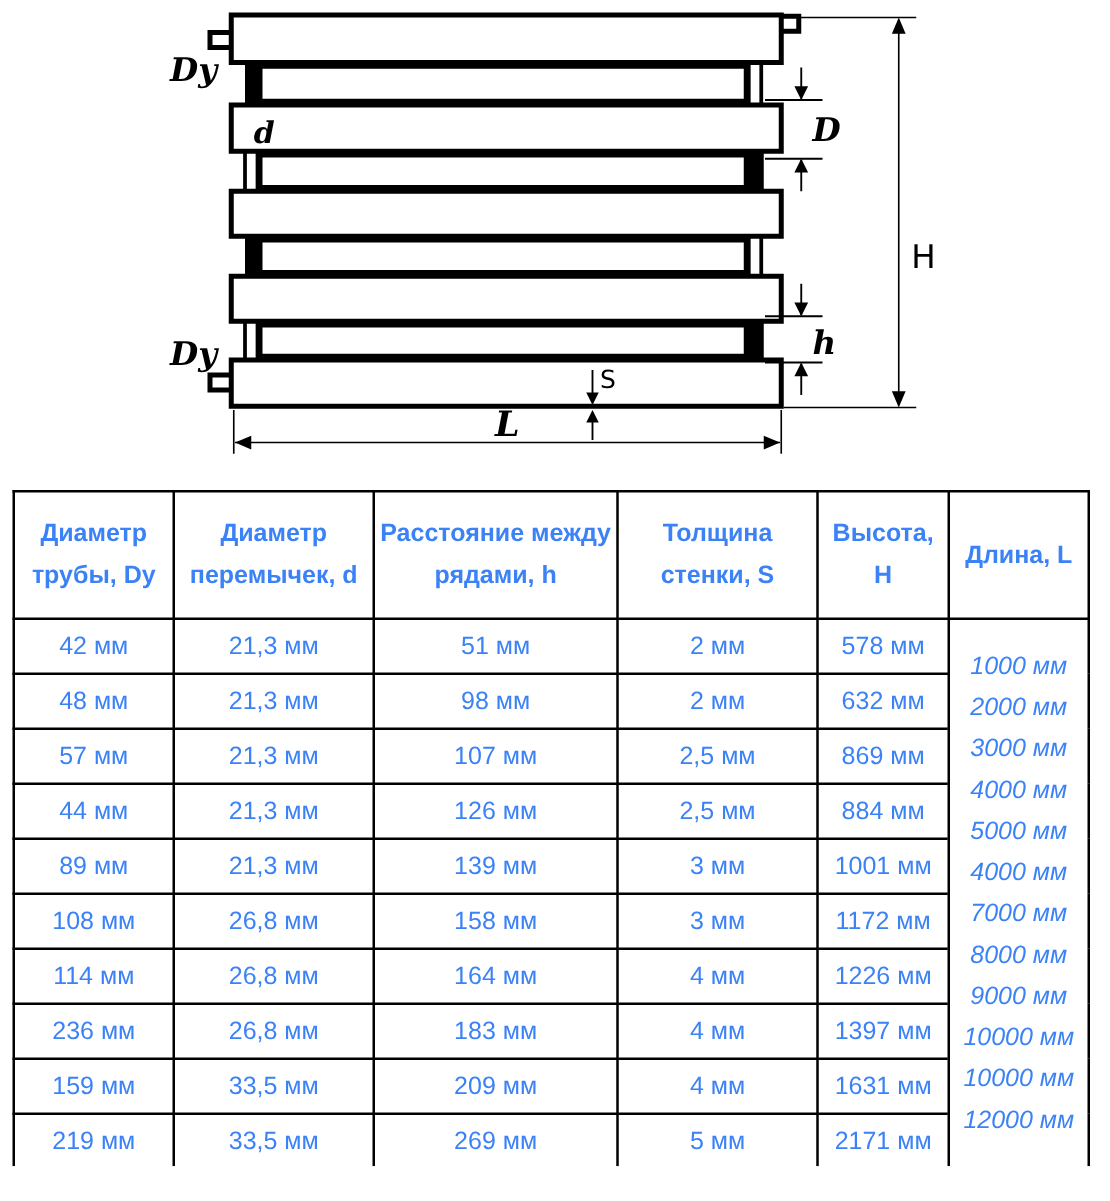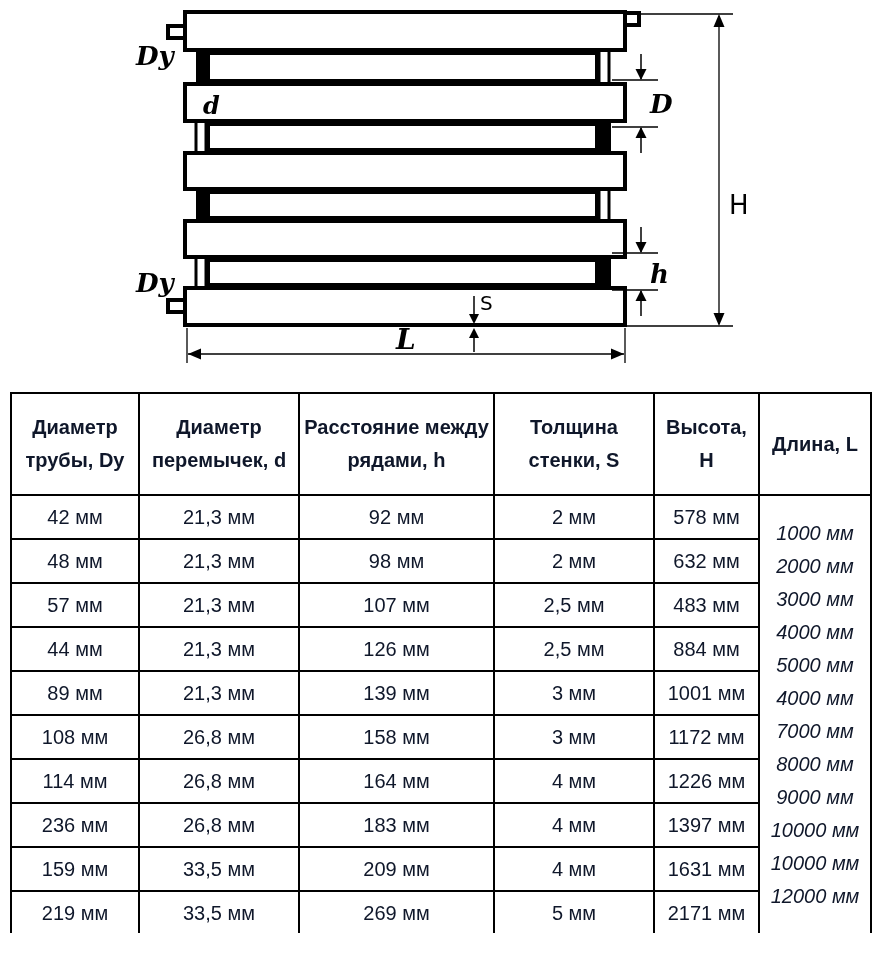--- a/index.html
+++ b/index.html
@@ -6,21 +6,21 @@
     margin: 0;
     padding: 0;
     background: #ffffff;
     width: 888px;
   }
   .page {
     width: 888px;
     height: 933px;
     background: #ffffff;
     font-family: "Liberation Sans", sans-serif;
-    color: #0f172a;
+    color: #3b82f6;
     overflow: hidden;
   }
   .diagram-wrap {
     width: 888px;
     height: 380px;
   }
   svg text { fill: #000; }
   .lbl-serif {
     font-family: "DejaVu Serif", serif;
     font-style: italic;
@@ -170,21 +170,21 @@
         <th>Расстояние между рядами, h</th>
         <th>Толщина стенки, S</th>
         <th>Высота, H</th>
         <th>Длина, L</th>
       </tr>
     </thead>
     <tbody>
       <tr>
         <td>42 мм</td>
         <td>21,3 мм</td>
-        <td>92 мм</td>
+        <td>51 мм</td>
         <td>2 мм</td>
         <td>578 мм</td>
         <td class="len-cell" rowspan="10">
           <div class="len-line">1000 мм</div>
           <div class="len-line">2000 мм</div>
           <div class="len-line">3000 мм</div>
           <div class="len-line">4000 мм</div>
           <div class="len-line">5000 мм</div>
           <div class="len-line">4000 мм</div>
           <div class="len-line">7000 мм</div>
@@ -200,21 +200,21 @@
         <td>21,3 мм</td>
         <td>98 мм</td>
         <td>2 мм</td>
         <td>632 мм</td>
       </tr>
       <tr>
         <td>57 мм</td>
         <td>21,3 мм</td>
         <td>107 мм</td>
         <td>2,5 мм</td>
-        <td>483 мм</td>
+        <td>869 мм</td>
       </tr>
       <tr>
         <td>44 мм</td>
         <td>21,3 мм</td>
         <td>126 мм</td>
         <td>2,5 мм</td>
         <td>884 мм</td>
       </tr>
       <tr>
         <td>89 мм</td>

